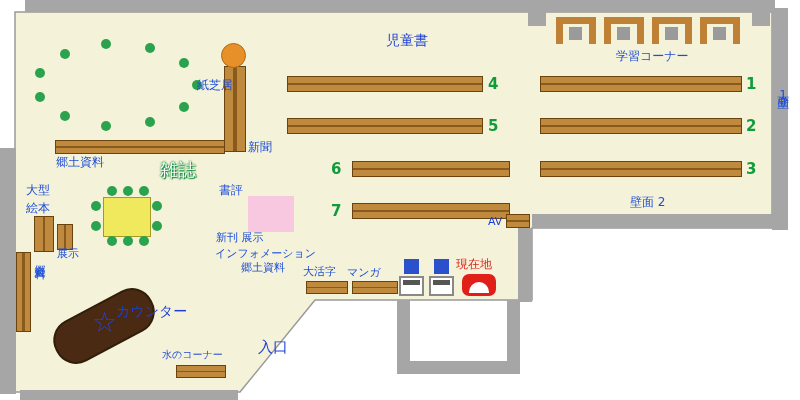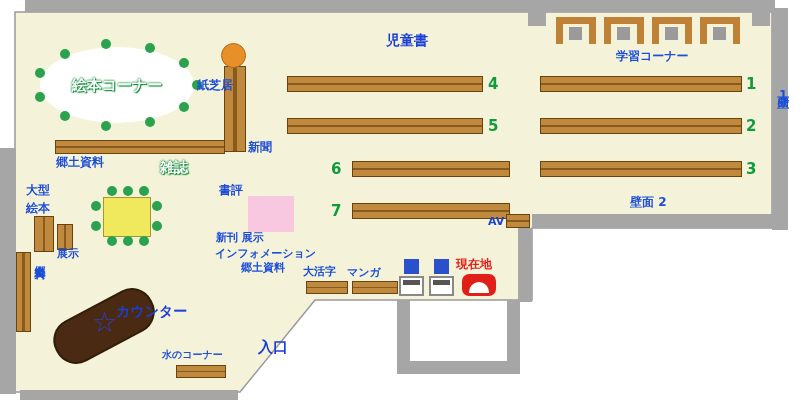--- a/index.html
+++ b/index.html
@@ -3,21 +3,21 @@
 <meta charset="utf-8">
 <style>
   html,body{margin:0;padding:0;background:#fff}
   #map{position:relative;width:800px;height:400px;background:#ffffff;overflow:hidden;
        font-family:"DejaVu Sans","Liberation Sans",sans-serif}
   #floor-svg{position:absolute;left:0;top:0;z-index:0}
   .wall{position:absolute;background:#a6a6a6;z-index:2}
   .shelf{position:absolute;box-sizing:border-box;border:1px solid #6b430f;z-index:3}
   .shelf-h{background:linear-gradient(to bottom,#c08a3e 42%,#8a5a1c 42%,#8a5a1c 58%,#c08a3e 58%)}
   .shelf-v{background:linear-gradient(to right,#c08a3e 42%,#8a5a1c 42%,#8a5a1c 58%,#c08a3e 58%)}
-  .lbl{position:absolute;font-weight:bold;white-space:nowrap;z-index:5;line-height:1.1}
+  .lbl{position:absolute;font-weight:normal;white-space:nowrap;z-index:5;line-height:1.1}
   .g{color:#1d4ed8}
   .b{color:#1b3fd6}
   .r{color:#e02018}
   .w{color:#ffffff;text-shadow:0 0 2px #0a8a34,0 0 2px #0a8a34,1px 1px 1px #0a8a34}
   .vert{writing-mode:vertical-rl;text-orientation:upright;letter-spacing:1px}
   .num{position:absolute;font-weight:bold;font-size:15px;color:#119c3c;z-index:5}
   .seat{position:absolute;width:10px;height:10px;border-radius:50%;background:#2ba34e;z-index:4}
   .ellipse{position:absolute;left:40px;top:47px;width:154px;height:76px;background:#ffffff;
            border-radius:50%;display:flex;align-items:center;justify-content:center;z-index:3}
   .ytable{position:absolute;left:103px;top:197px;width:46px;height:38px;background:#f0e95e;
@@ -32,21 +32,21 @@
   .machine{position:absolute;width:25px;height:20px;background:#ffffff;border:2px solid #888;
            box-sizing:border-box;z-index:3}
   .machine-slot{position:absolute;left:2px;top:2px;right:2px;height:5px;background:#555}
   .loc{position:absolute;left:462px;top:274px;width:34px;height:22px;background:#e02018;
        border-radius:7px;z-index:3}
   .loc-arc{position:absolute;left:7px;top:8px;width:20px;height:11px;background:#fff;
            border-radius:10px 10px 0 0}
   .counter{position:absolute;left:50px;top:303px;width:104px;height:42px;background:#4a2a12;
            border:2px solid #301d0a;border-radius:22px;transform:rotate(-28deg);z-index:3}
   .star{position:absolute;left:92px;top:306px;font-size:28px;font-weight:bold;color:#2742cc;z-index:6}
-  .f10{font-size:10px}.f11{font-size:11px}.f12{font-size:12px}.f13{font-size:14px}
+  .f10{font-size:10px}.f11{font-size:11px}.f12{font-size:12px}.f13{font-size:18px}
   .f14{font-size:14px}.f15{font-size:15px}
 </style>
 </head>
 <body>
 
 <div id="map">
 
   <svg id="floor-svg" width="800" height="400">
     <polygon points="15,12 772,12 772,228 532,228 532,300 315,300 240,392 15,392" fill="#f5f2da" stroke="#999" stroke-width="1.5"></polygon>
   </svg>
@@ -87,23 +87,20 @@
   <div class="desk" style="left:604px;top:17px">
       <div class="desk-chair"></div>
     </div>
   <div class="desk" style="left:652px;top:17px">
       <div class="desk-chair"></div>
     </div>
   <div class="desk" style="left:700px;top:17px">
       <div class="desk-chair"></div>
     </div>
 
-  <div class="ellipse">
-    <span class="lbl w f15" style="position:static">絵本コーナー</span>
-  </div>
   <div class="orange"></div>
   <div class="ytable"></div>
   <div id="seats">
       <div class="seat" style="left: 192px; top: 80px;"></div>
       <div class="seat" style="left: 179.3px; top: 102.166px;"></div>
       <div class="seat" style="left: 145.233px; top: 117.295px;"></div>
       <div class="seat" style="left: 100.615px; top: 120.583px;"></div>
       <div class="seat" style="left: 59.6111px; top: 110.986px;"></div>
       <div class="seat" style="left: 35.2406px; top: 91.551px;"></div>
       <div class="seat" style="left: 35.2406px; top: 68.449px;"></div>

